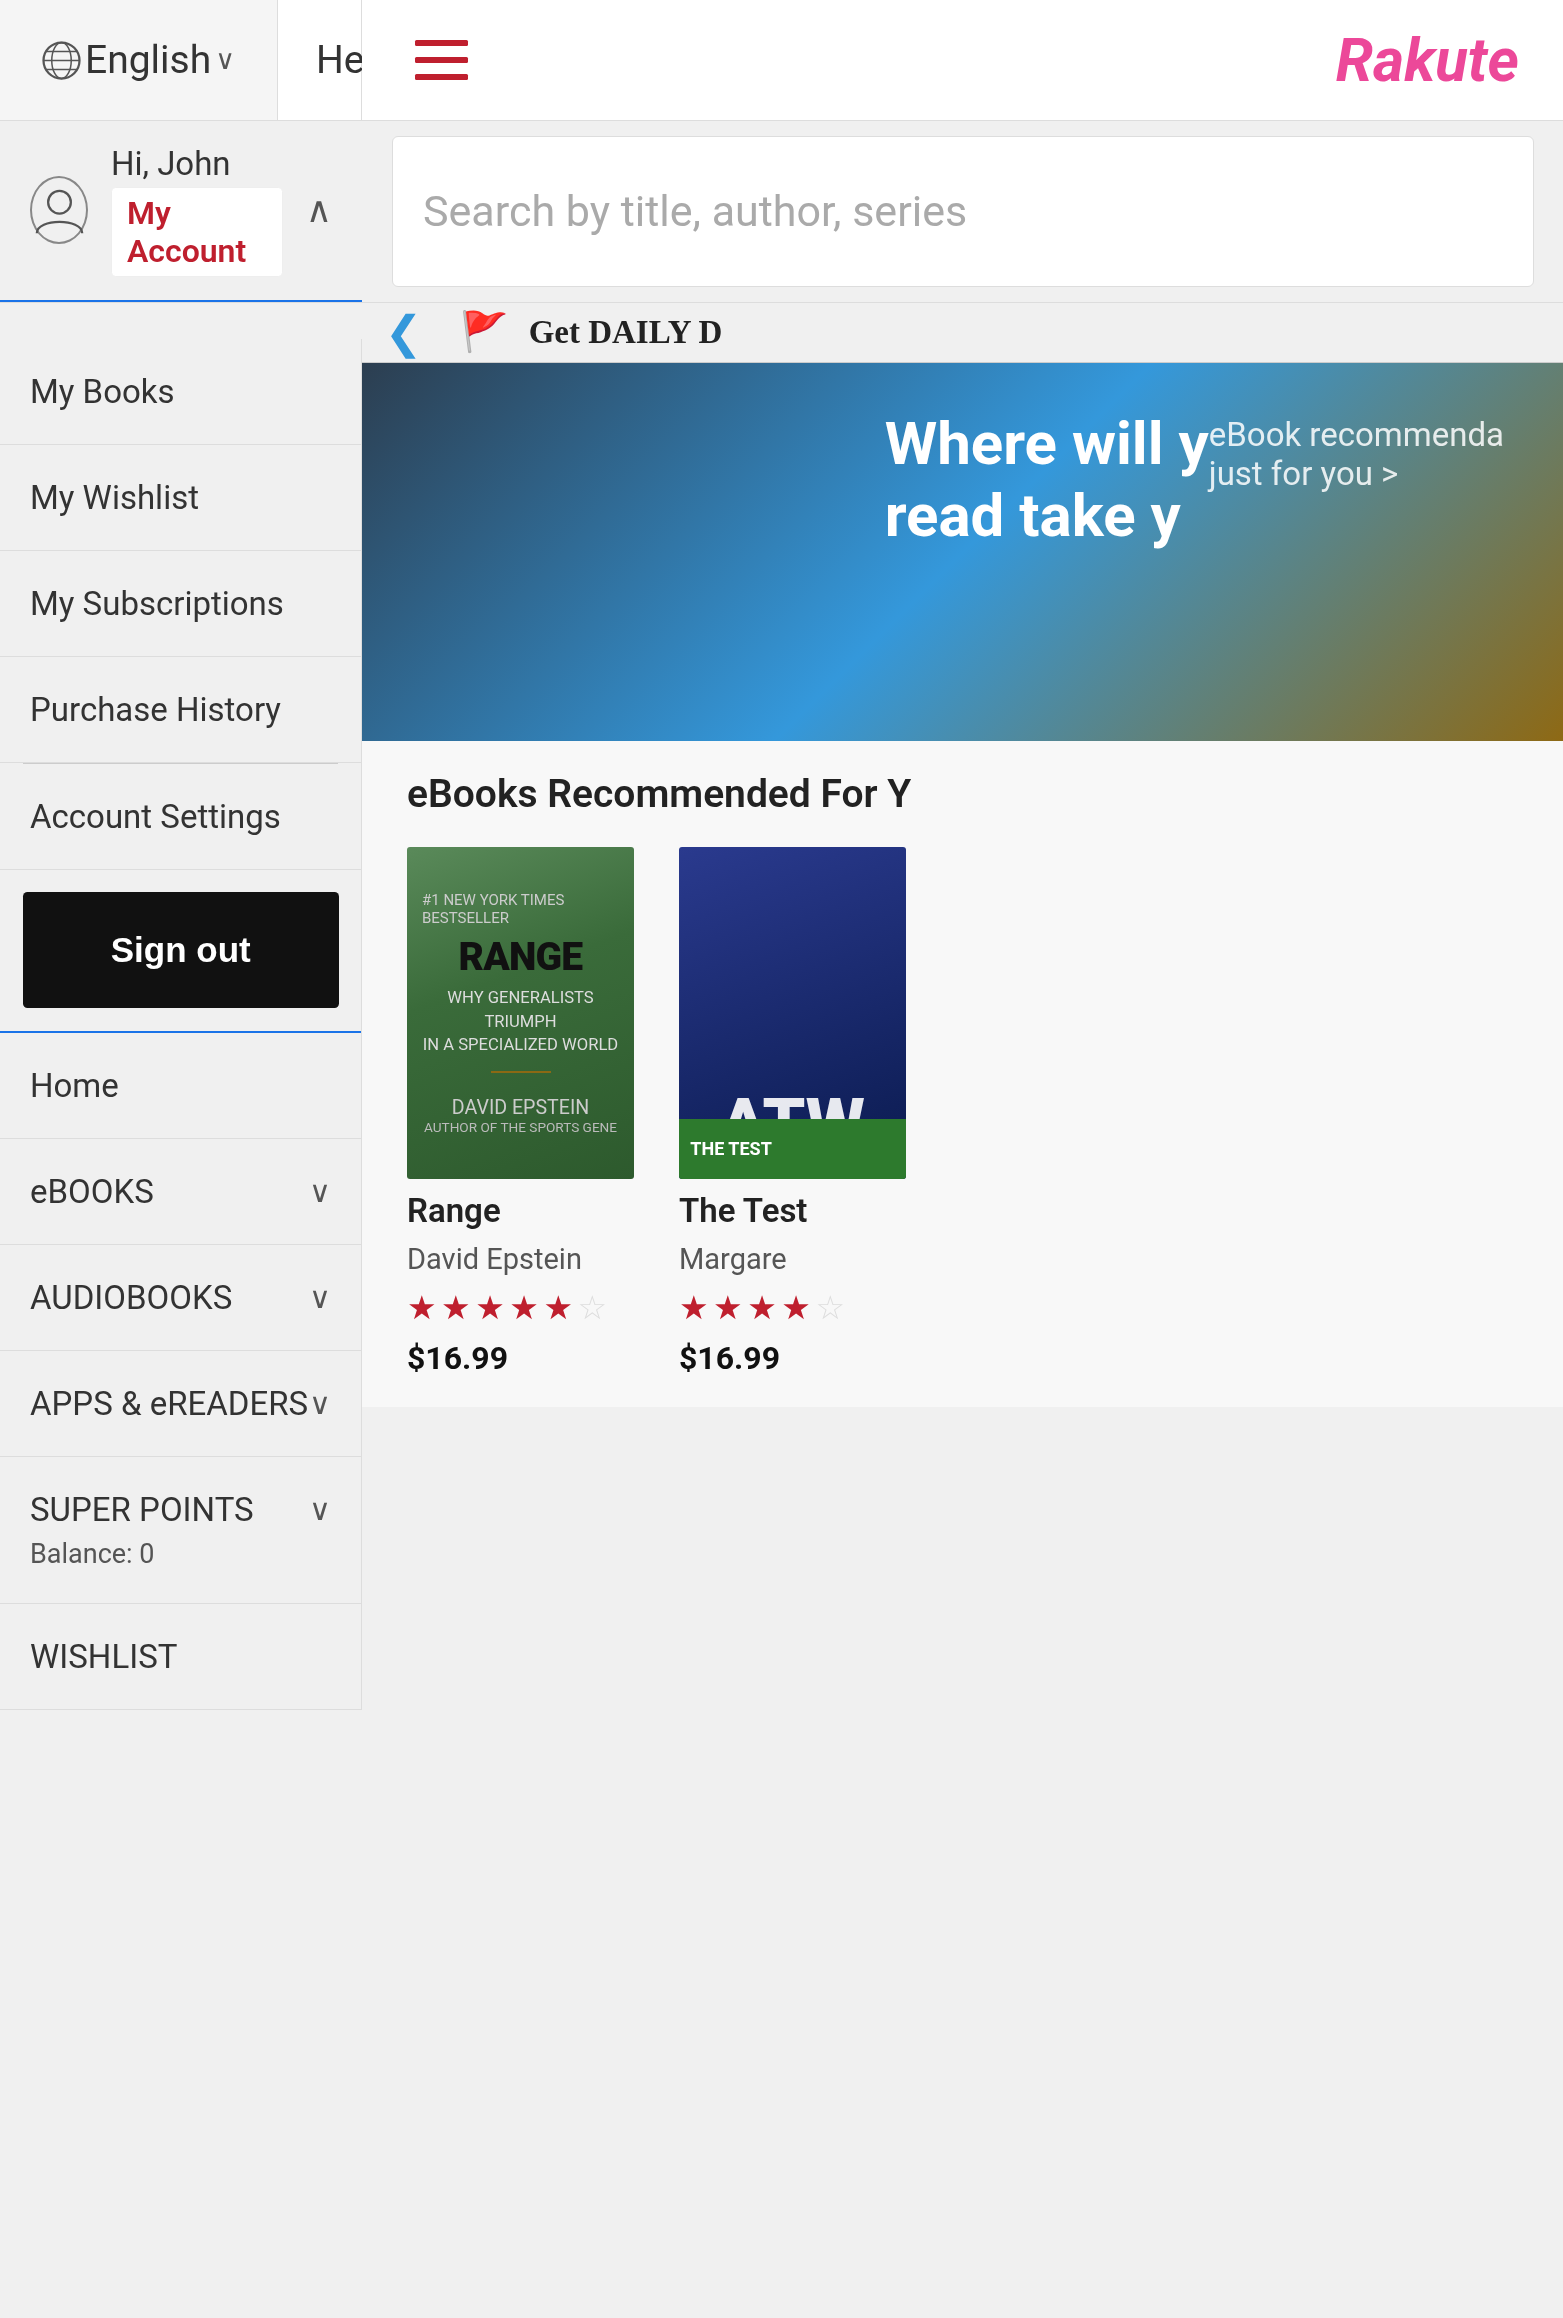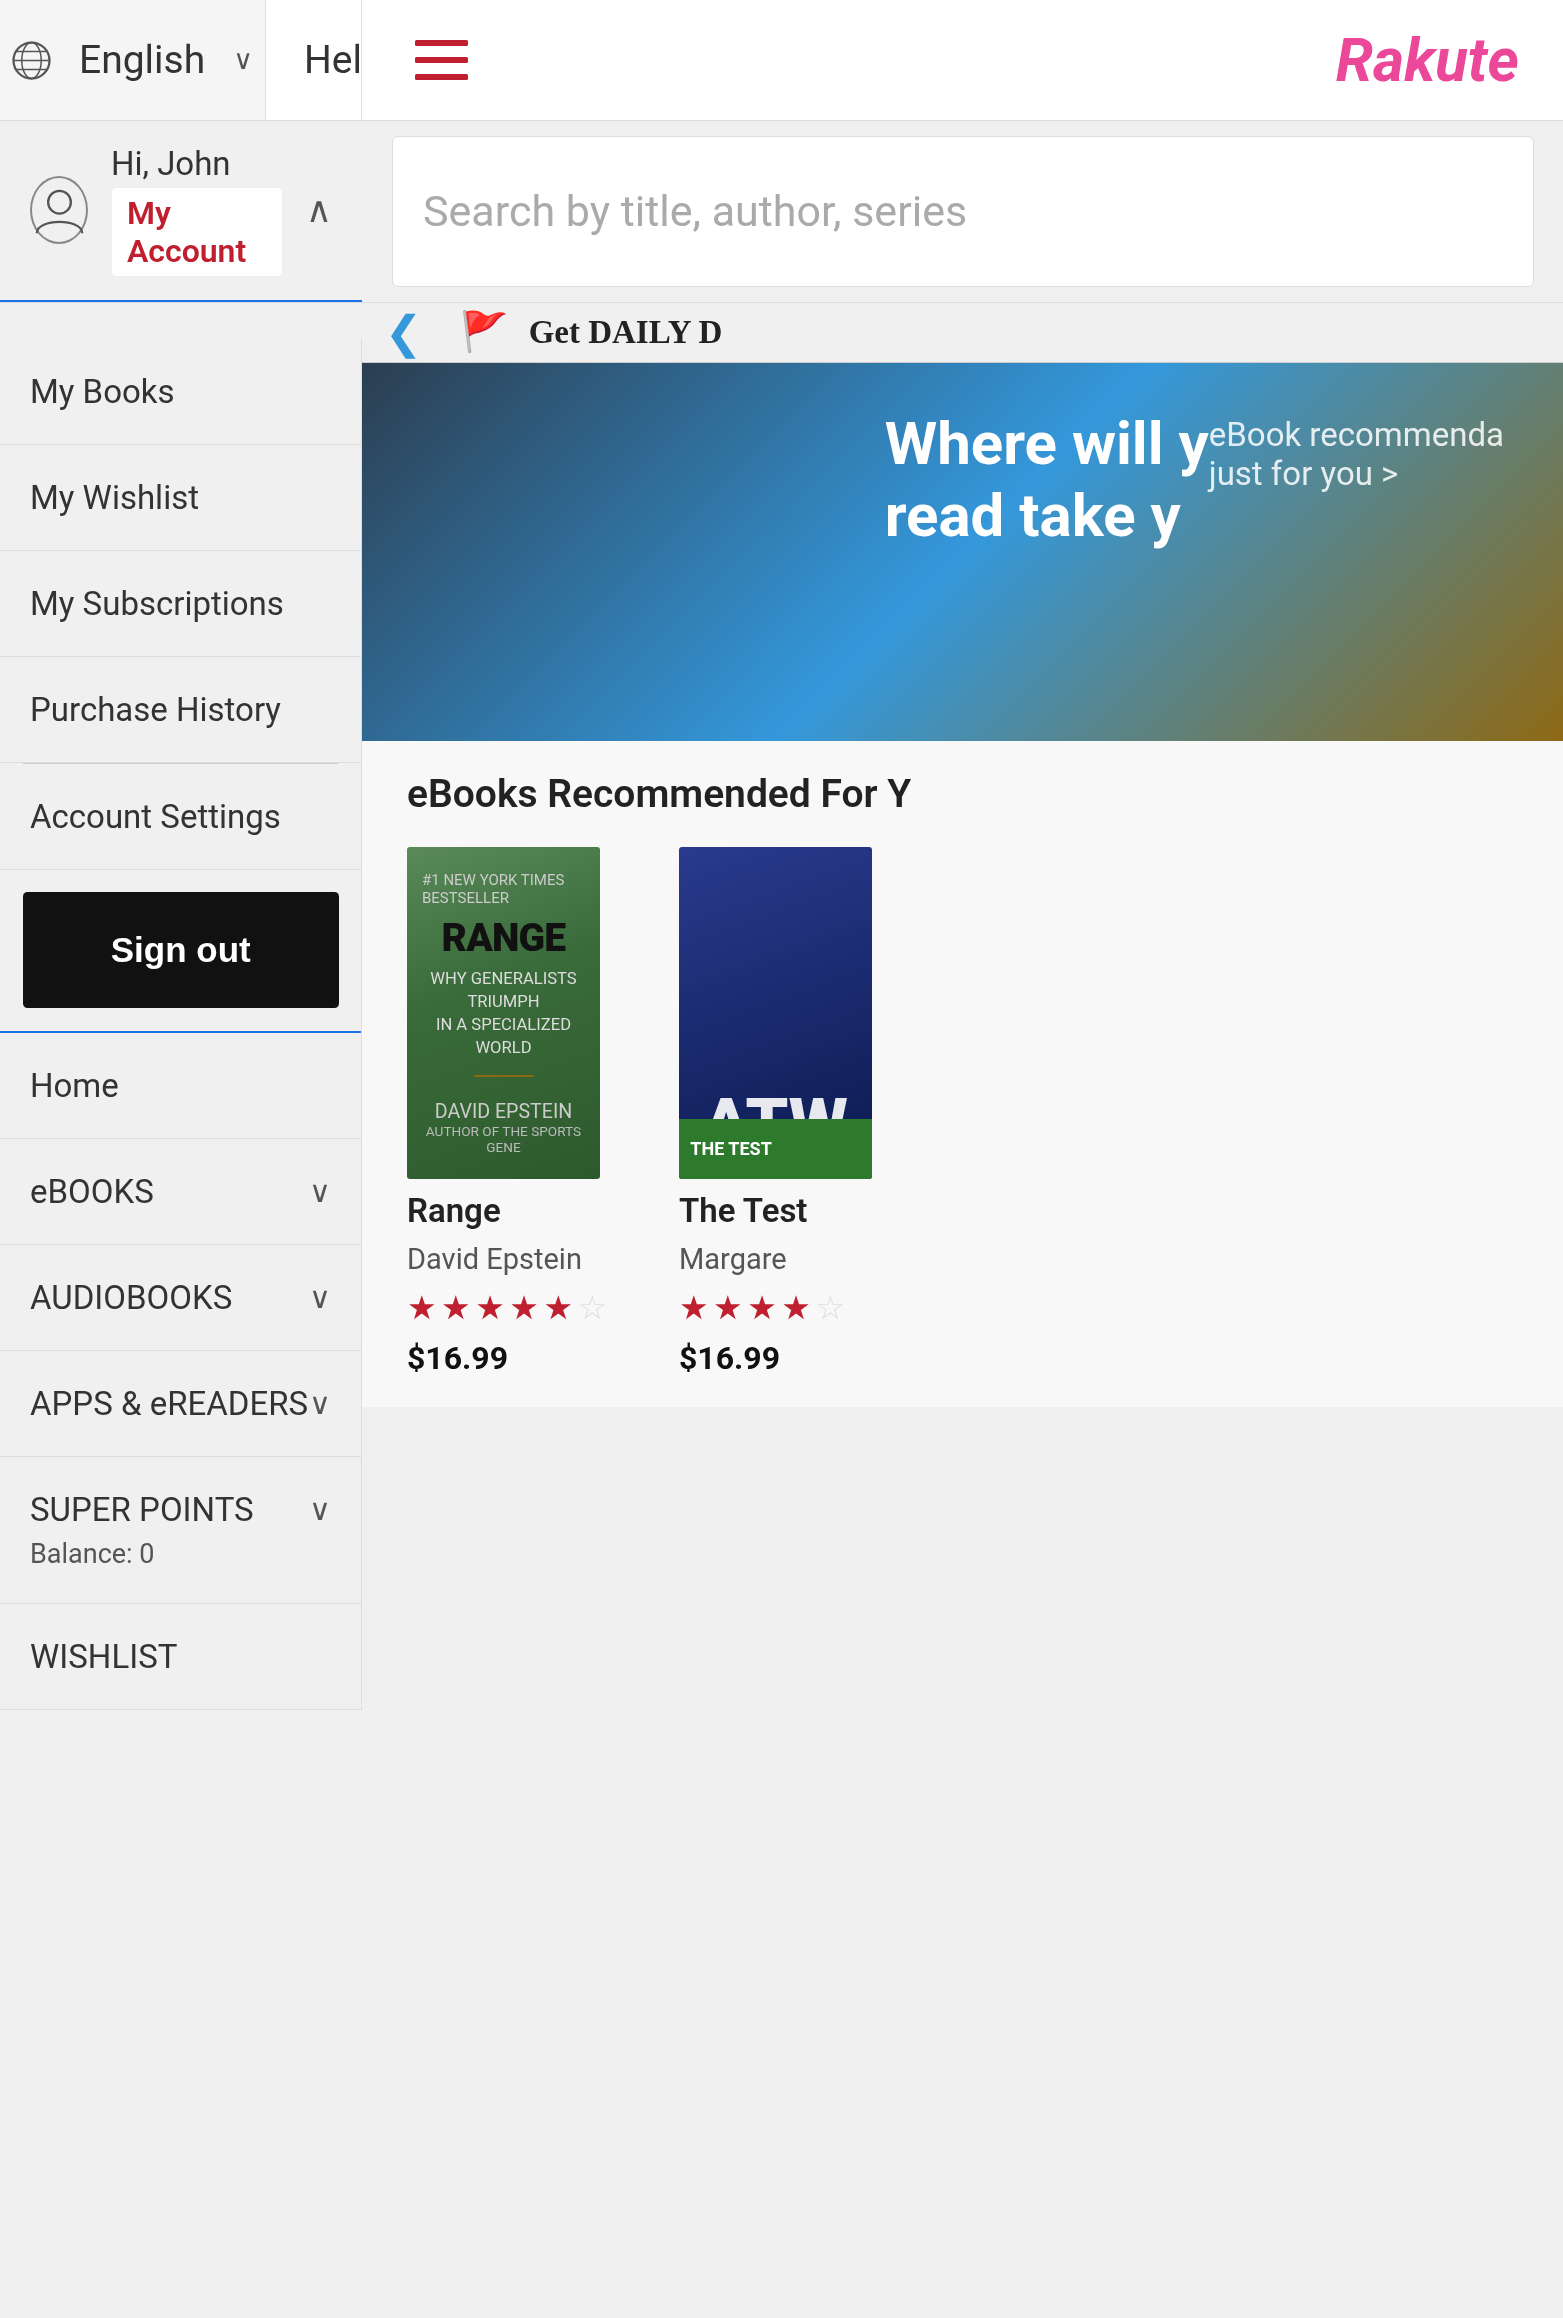--- a/index.html
+++ b/index.html
@@ -29,22 +29,22 @@
     .top-bar-left {
       display: flex;
       width: 362px;
       height: 100%;
       border-right: 0.8px solid #ddd;
     }
 
     .lang-btn {
       display: flex;
       align-items: center;
-      gap: 28px;
-      padding: 0 12px;
+      gap: 4px;
+      padding: 0 42px;
       flex: 1;
       cursor: pointer;
       border-right: 0.8px solid #ddd;
       background: #f5f5f5;
     }
 
     .lang-globe {
       width: 39px;
       height: 39px;
     }
@@ -292,21 +292,21 @@
     }
 
     .book-card {
       display: flex;
       flex-direction: column;
       gap: 12px;
       width: 242px;
     }
 
     .book-cover {
-      width: 193px;
+      width: 227px;
       height: 332px;
       border-radius: 3px;
       overflow: hidden;
       display: flex;
       align-items: center;
       justify-content: center;
     }
 
     .book-cover-range {
       background: linear-gradient(160deg, #5a8a5a 0%, #3a6b3a 40%, #2d5a2d 100%);

